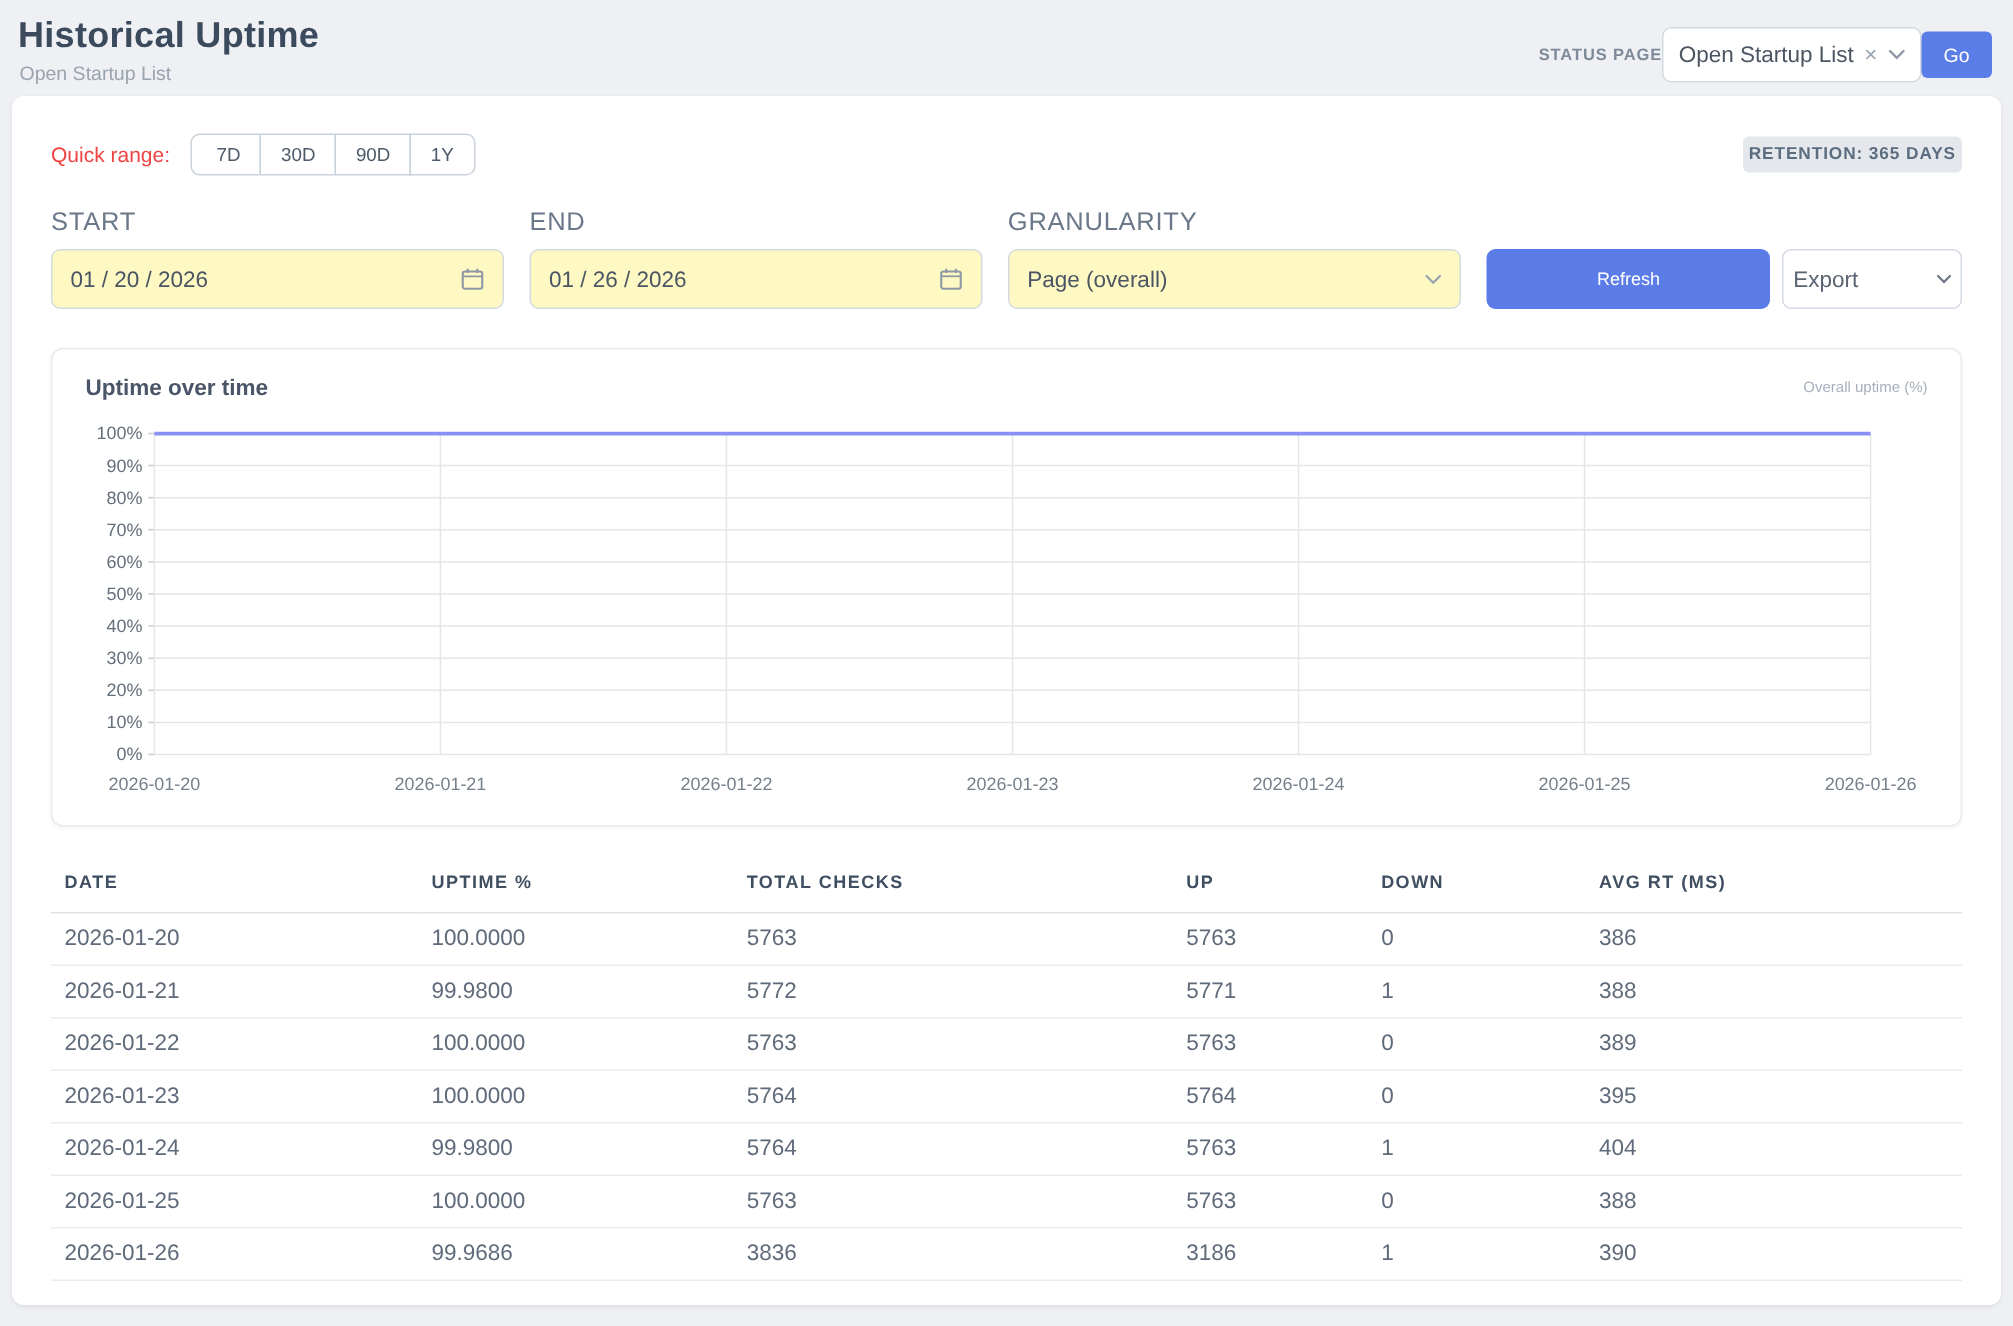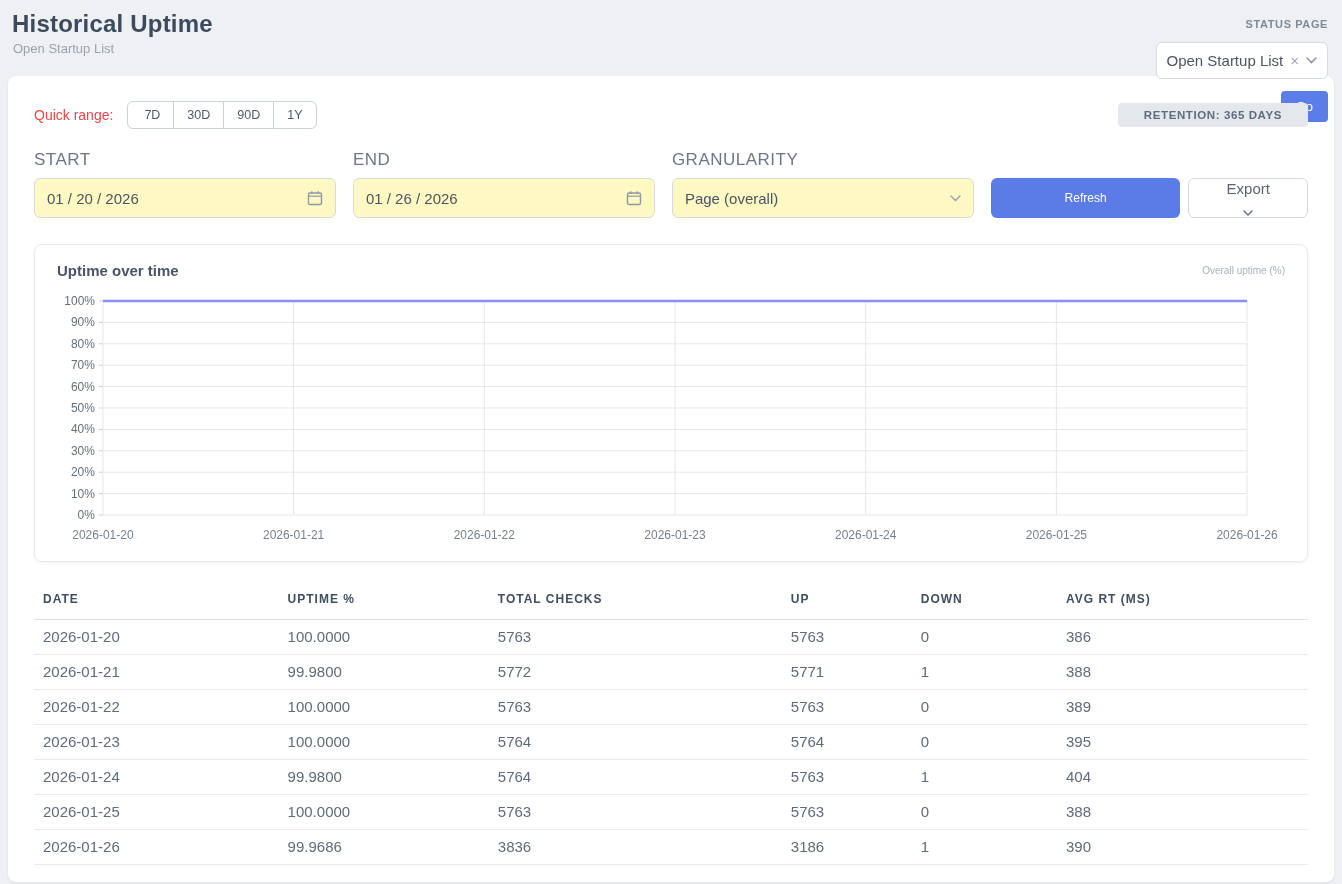--- a/index.html
+++ b/index.html
@@ -5,50 +5,50 @@
   * { box-sizing: border-box; }
   html,body { margin:0; padding:0; }
   body {
     width:1342px; height:884px; overflow:hidden;
     background:#eef0f3;
     font-family:"Liberation Sans", sans-serif;
     color:#4b5563;
   }
 
   
-  .page-header{ height:76px; display:flex; justify-content:space-between; align-items:flex-start; padding:10px 14px 0 12px; }
+  .page-header{ height:64px; display:flex; justify-content:space-between; align-items:flex-start; padding:10px 14px 0 12px; }
   .page-title{ margin:0; font-size:24px; font-weight:700; color:#3b4a5c; letter-spacing:.2px; }
   .page-subtitle{ margin:3px 0 0 1px; font-size:13px; color:#9aa3ae; }
-  .header-controls{ display:flex; align-items:flex-end; gap:12px; margin-top:8px;flex-direction:column; }
+  .header-controls{ display:flex; align-items:center; margin-top:8px; }
   .status-page-label{ font-size:11px; font-weight:600; color:#7e8a99; letter-spacing:.6px; }
   .status-select{ display:flex; align-items:center; gap:7px; background:#fff; border:1px solid #d4dae1; border-radius:6px; padding:0 10px; height:37px; min-width:160px; cursor:pointer; }
   .status-select .sel-text{ font-size:15px; color:#4b5563; }
   .status-select .clear-x{ font-size:15px; color:#9aa6b2; line-height:1; }
   .go-button{ background:#5b7de8; color:#fff; border:none; border-radius:4px; font-size:13px; padding:8px 15px; cursor:pointer; font-family:inherit; }
 
   
   .main-card{ margin:0 8px; height:806px; background:#fff; border-radius:8px; box-shadow:0 1px 3px rgba(20,30,50,.08); padding:25px 26px 20px 26px; }
 
   .quickrange-row{ display:flex; justify-content:space-between; align-items:center; }
   .quickrange-left{ display:flex; align-items:center; gap:14px; }
   .quickrange-label{ font-size:14px; color:#ef4444; }
   .segmented{ display:inline-flex; }
   .segmented button{ background:#fff; border:1px solid #c9d1da; color:#4c5a6b; font-size:12.5px; font-family:inherit; padding:6px 13px; margin-left:-1px; cursor:pointer; }
   .segmented button:first-child{ border-radius:6px 0 0 6px; margin-left:0;padding-left:16px; }
   .segmented button:last-child{ border-radius:0 6px 6px 0; }
-  .retention-badge{ background:#e4e7eb; color:#5c6d80; font-size:11.5px; font-weight:600; letter-spacing:.6px; padding:6px 26px; border-radius:4px; }
+  .retention-badge{ background:#e4e7eb; color:#5c6d80; font-size:11.5px; font-weight:600; letter-spacing:.6px; padding:6px 4px; border-radius:4px; }
 
   
   .filter-row{ display:flex; align-items:flex-end; margin-top:21px; }
   .field{ width:306px; margin-right:17px; }
   .field-label{ display:block; font-size:17px; font-weight:400; color:#6b7889; letter-spacing:.5px; margin-bottom:8px; }
   .control{ height:40px; border:1px solid #d4dae1; border-radius:6px; background:#fef9c3; display:flex; align-items:center; padding:0 12px; font-size:15px; color:#4b5563; cursor:pointer; }
   .control .grow{ flex:1; }
   .refresh-button{ margin-left:auto; width:192px; height:40px; background:#5b7ce6; border:none; border-radius:6px; color:#fff; font-size:12px; font-family:inherit; cursor:pointer; }
-  .export-button{ margin-left:8px; width:121px; height:40px; background:#fff; border:1px solid #d4dae1; border-radius:6px; color:#5a6472; font-size:15px; font-family:inherit; cursor:pointer; display:flex; align-items:center; justify-content:space-between; gap:7px;flex-direction:column; }
+  .export-button{ margin-left:8px; width:121px; height:40px; background:#fff; border:1px solid #d4dae1; border-radius:6px; color:#5a6472; font-size:15px; font-family:inherit; cursor:pointer; display:flex; align-items:center; justify-content:space-between; gap:7px; }
 
   .icon-cal, .icon-chev{ flex:none; display:inline-flex; }
 
   
   .chart-card{ margin-top:26px; border:1px solid #e8ebee; border-radius:8px; box-shadow:0 1px 3px rgba(20,30,50,.07); padding:17px 22px 10px 22px; }
   .chart-head{ display:flex; justify-content:space-between; align-items:center;gap:32px; }
   .chart-title{ font-size:15px; font-weight:700; color:#4a5568; }
   .chart-legend{ font-size:10px; color:#a8b0bd; }
   .chart-svg-wrap{ margin-top:10px; }
   svg text{ font-family:"Liberation Sans", sans-serif; }

